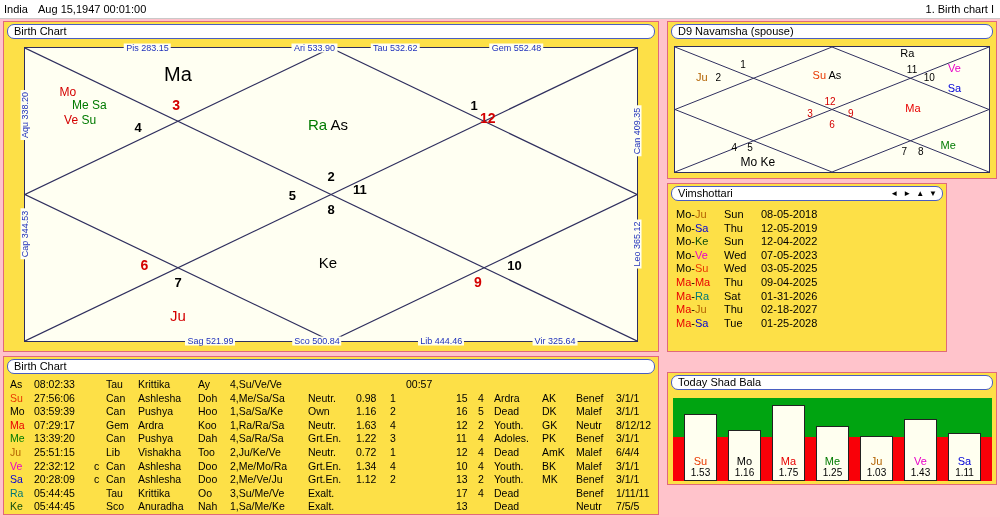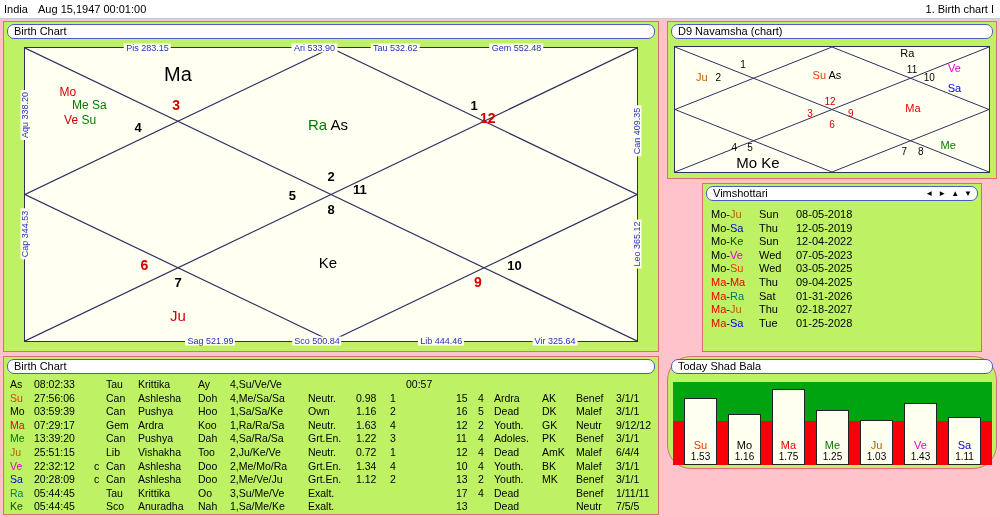--- a/index.html
+++ b/index.html
@@ -4,30 +4,30 @@
 <style>
   *{margin:0;padding:0;box-sizing:border-box;}
   html,body{width:1000px;height:517px;}
   body{position:relative;background:#ffc3cb;font-family:"Liberation Sans",sans-serif;overflow:hidden;color:#000;}
 
   .topbar{position:absolute;left:0;top:0;width:100%;height:19px;background:#ffffff;border-bottom:1px solid #c9c9c9;font-size:11px;line-height:18px;}
   .topbar .loc{position:absolute;left:4px;}
   .topbar .dt{position:absolute;left:38px;}
   .topbar .ref{position:absolute;right:6px;}
 
-  .panel{position:absolute;background:#bef264;border:1px solid #e0697a;}
+  .panel{position:absolute;background:#fde047;border:1px solid #e0697a;}
   .ptitle{position:absolute;left:3px;right:3px;top:2px;height:15px;background:#ffffff;border:1px solid #4a5ec2;border-radius:7px;font-size:11px;line-height:13px;padding-left:6px;white-space:nowrap;}
 
   #rasi-panel{left:3px;top:21px;width:656px;height:331px;}
   #rasi-box{left:20px;top:25px;right:20px;bottom:9px;}
   #d9-panel{left:667px;top:21px;width:330px;height:158px;}
   #d9-box{left:6px;top:24px;right:6px;bottom:5px;}
-  #vim-panel{left:702px;top:183px;width:280px;height:169px;}
+  #vim-panel{left:667px;top:183px;width:280px;height:169px;}
   #details-panel{left:3px;top:356px;width:656px;height:159px;}
-  #sb-panel{left:667px;top:356px;width:330px;height:113px;border-radius:24px;}
+  #sb-panel{left:667px;top:372px;width:330px;height:113px;}
 
   .chartbox{position:absolute;background:#fffff2;border:1px solid #2f2f5e;}
   .chartbox svg{position:absolute;left:0;top:0;width:100%;height:100%;display:block;}
   .chart-item{position:absolute;transform:translate(-50%,-50%);white-space:nowrap;line-height:1;}
   .chart-item.bold{font-weight:bold;}
 
   .edge-label{position:absolute;font-size:9px;line-height:9px;color:#2233bb;background:#fffff2;padding:0 2px;white-space:nowrap;z-index:3;}
   .edge-top{top:0;transform:translate(-50%,-50%);}
   .edge-bottom{top:100%;transform:translate(-50%,-50%);}
   .edge-left{left:0;transform:translate(-50%,-50%) rotate(-90deg);}
@@ -106,21 +106,21 @@
         <div class="edge-label edge-bottom" style="left: 30.3%;">Sag 521.99</div>
         <div class="edge-label edge-bottom" style="left: 47.7%;">Sco 500.84</div>
         <div class="edge-label edge-bottom" style="left: 68%;">Lib 444.46</div>
         <div class="edge-label edge-bottom" style="left: 86.6%;">Vir 325.64</div>
       </div>
   </div>
 </div>
 
 <div class="panel" id="d9-panel">
   <div class="ptitle">
-    <span>D9 Navamsha  (chart)</span>
+    <span>D9 Navamsha  (spouse)</span>
   </div>
   <div class="chartbox" id="d9-box">
     <svg viewBox="0 0 100 100" preserveAspectRatio="none">
       <line x1="0" y1="0" x2="100" y2="100" stroke="#2f2f5e" stroke-width="1" vector-effect="non-scaling-stroke"></line>
       <line x1="100" y1="0" x2="0" y2="100" stroke="#2f2f5e" stroke-width="1" vector-effect="non-scaling-stroke"></line>
       <polygon points="50,0 100,50 50,100 0,50" fill="none" stroke="#2f2f5e" stroke-width="1" vector-effect="non-scaling-stroke"></polygon>
     </svg>
     <div id="d9-items">
         <div class="chart-item" style="left: 8.5%; top: 24%; font-size: 11px;"><span style="color: rgb(179, 98, 0);">Ju</span></div>
         <div class="chart-item" style="left: 13.8%; top: 25%; font-size: 10px;"><span style="color: rgb(0, 0, 0);">2</span></div>
@@ -131,21 +131,21 @@
         <div class="chart-item" style="left: 81%; top: 25%; font-size: 10px;"><span style="color: rgb(0, 0, 0);">10</span></div>
         <div class="chart-item" style="left: 89%; top: 17%; font-size: 11px;"><span style="color: rgb(232, 0, 200);">Ve</span></div>
         <div class="chart-item" style="left: 89%; top: 33%; font-size: 11px;"><span style="color: rgb(0, 0, 216);">Sa</span></div>
         <div class="chart-item" style="left: 49.4%; top: 44%; font-size: 10px;"><span style="color: rgb(212, 0, 0);">12</span></div>
         <div class="chart-item" style="left: 43%; top: 53.6%; font-size: 10px;"><span style="color: rgb(212, 0, 0);">3</span></div>
         <div class="chart-item" style="left: 56%; top: 53.6%; font-size: 10px;"><span style="color: rgb(212, 0, 0);">9</span></div>
         <div class="chart-item" style="left: 50%; top: 62%; font-size: 10px;"><span style="color: rgb(212, 0, 0);">6</span></div>
         <div class="chart-item" style="left: 75.8%; top: 48.8%; font-size: 11px;"><span style="color: rgb(232, 0, 0);">Ma</span></div>
         <div class="chart-item" style="left: 18.9%; top: 80.8%; font-size: 10px;"><span style="color: rgb(0, 0, 0);">4</span></div>
         <div class="chart-item" style="left: 23.9%; top: 80.8%; font-size: 10px;"><span style="color: rgb(0, 0, 0);">5</span></div>
-        <div class="chart-item" style="left: 26.4%; top: 92%; font-size: 15px;"><span style="color: rgb(0, 0, 0);">Mo Ke</span></div>
+        <div class="chart-item" style="left: 26.4%; top: 92%; font-size: 12px;"><span style="color: rgb(0, 0, 0);">Mo Ke</span></div>
         <div class="chart-item" style="left: 73%; top: 84%; font-size: 10px;"><span style="color: rgb(0, 0, 0);">7</span></div>
         <div class="chart-item" style="left: 78.3%; top: 84%; font-size: 10px;"><span style="color: rgb(0, 0, 0);">8</span></div>
         <div class="chart-item" style="left: 87%; top: 78.4%; font-size: 11px;"><span style="color: rgb(0, 122, 0);">Me</span></div>
       </div>
   </div>
 </div>
 
 <div class="panel" id="vim-panel">
   <div class="ptitle">
     <span>Vimshottari</span>
@@ -277,21 +277,21 @@
         <span class="t-cell">1,Ra/Ra/Sa</span>
         <span class="t-cell">Neutr.</span>
         <span class="t-cell">1.63</span>
         <span class="t-cell">4</span>
         <span class="t-cell"></span>
         <span class="t-cell">12</span>
         <span class="t-cell">2</span>
         <span class="t-cell">Youth.</span>
         <span class="t-cell">GK</span>
         <span class="t-cell">Neutr</span>
-        <span class="t-cell">9/12/12</span>
+        <span class="t-cell">8/12/12</span>
       </div>
       <div class="t-row">
         <span class="t-cell" style="color: rgb(0, 122, 0);">Me</span>
         <span class="t-cell">13:39:20</span>
         <span class="t-cell"></span>
         <span class="t-cell">Can</span>
         <span class="t-cell">Pushya</span>
         <span class="t-cell">Dah</span>
         <span class="t-cell">4,Sa/Ra/Sa</span>
         <span class="t-cell">Grt.En.</span>

